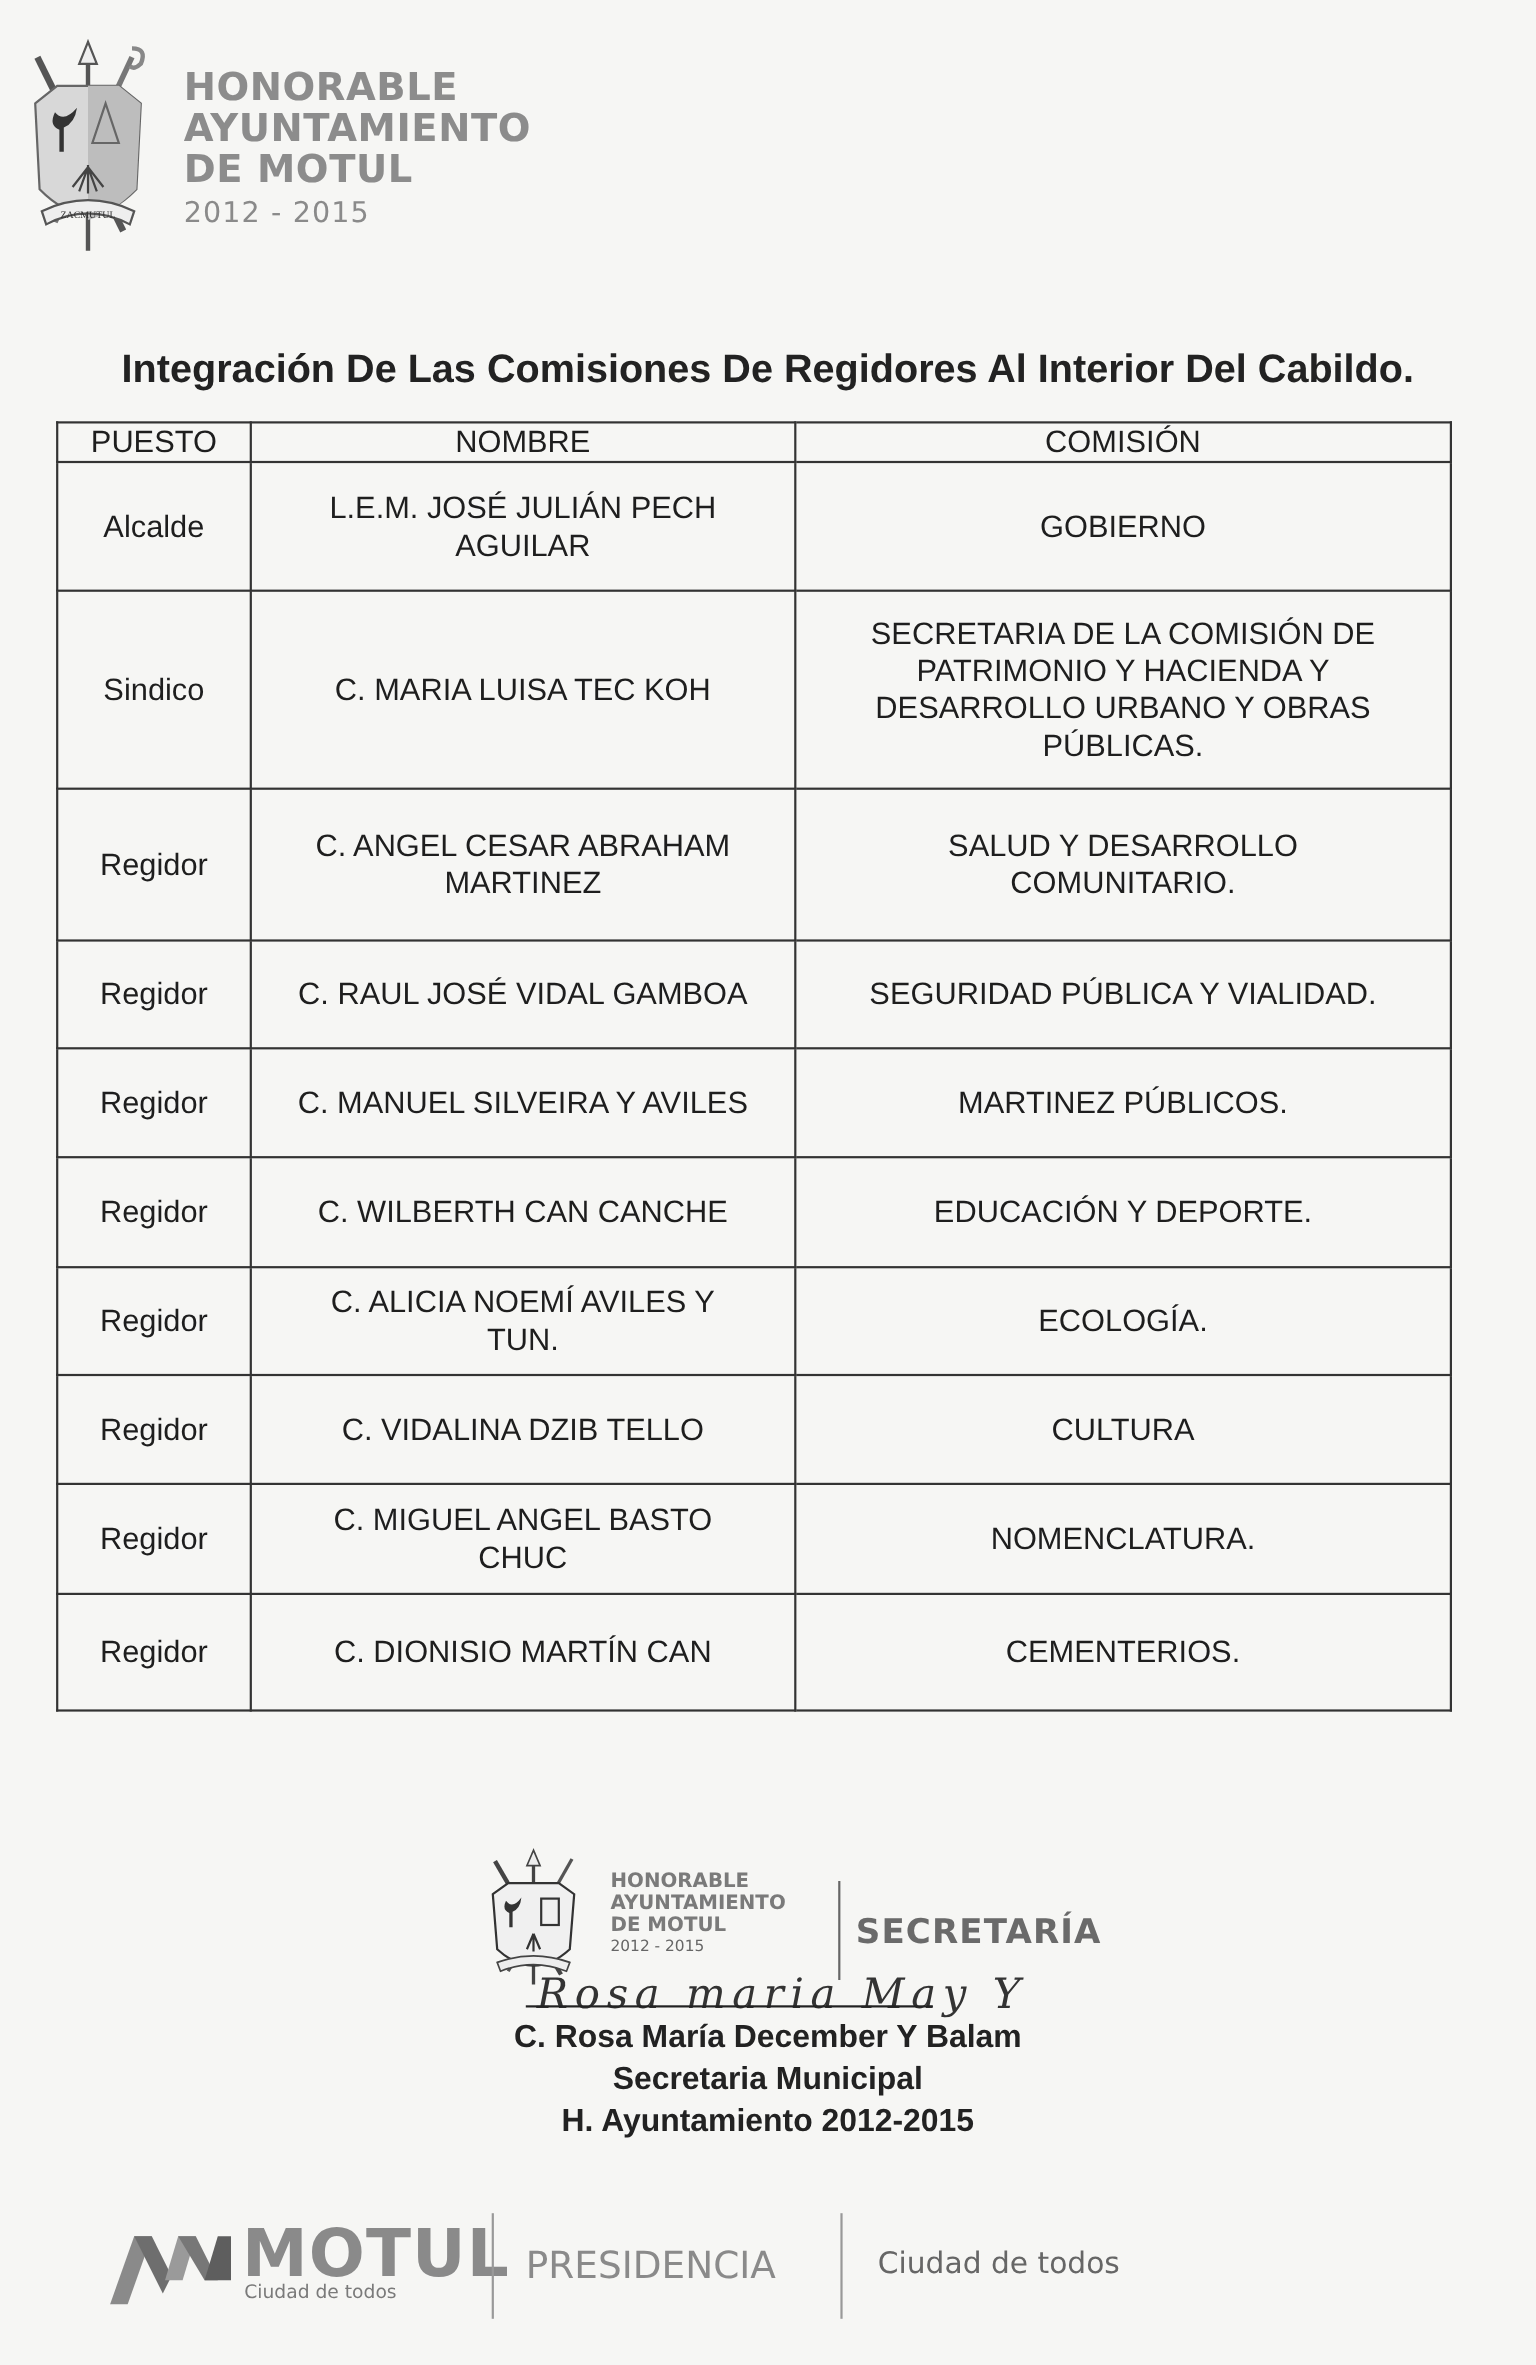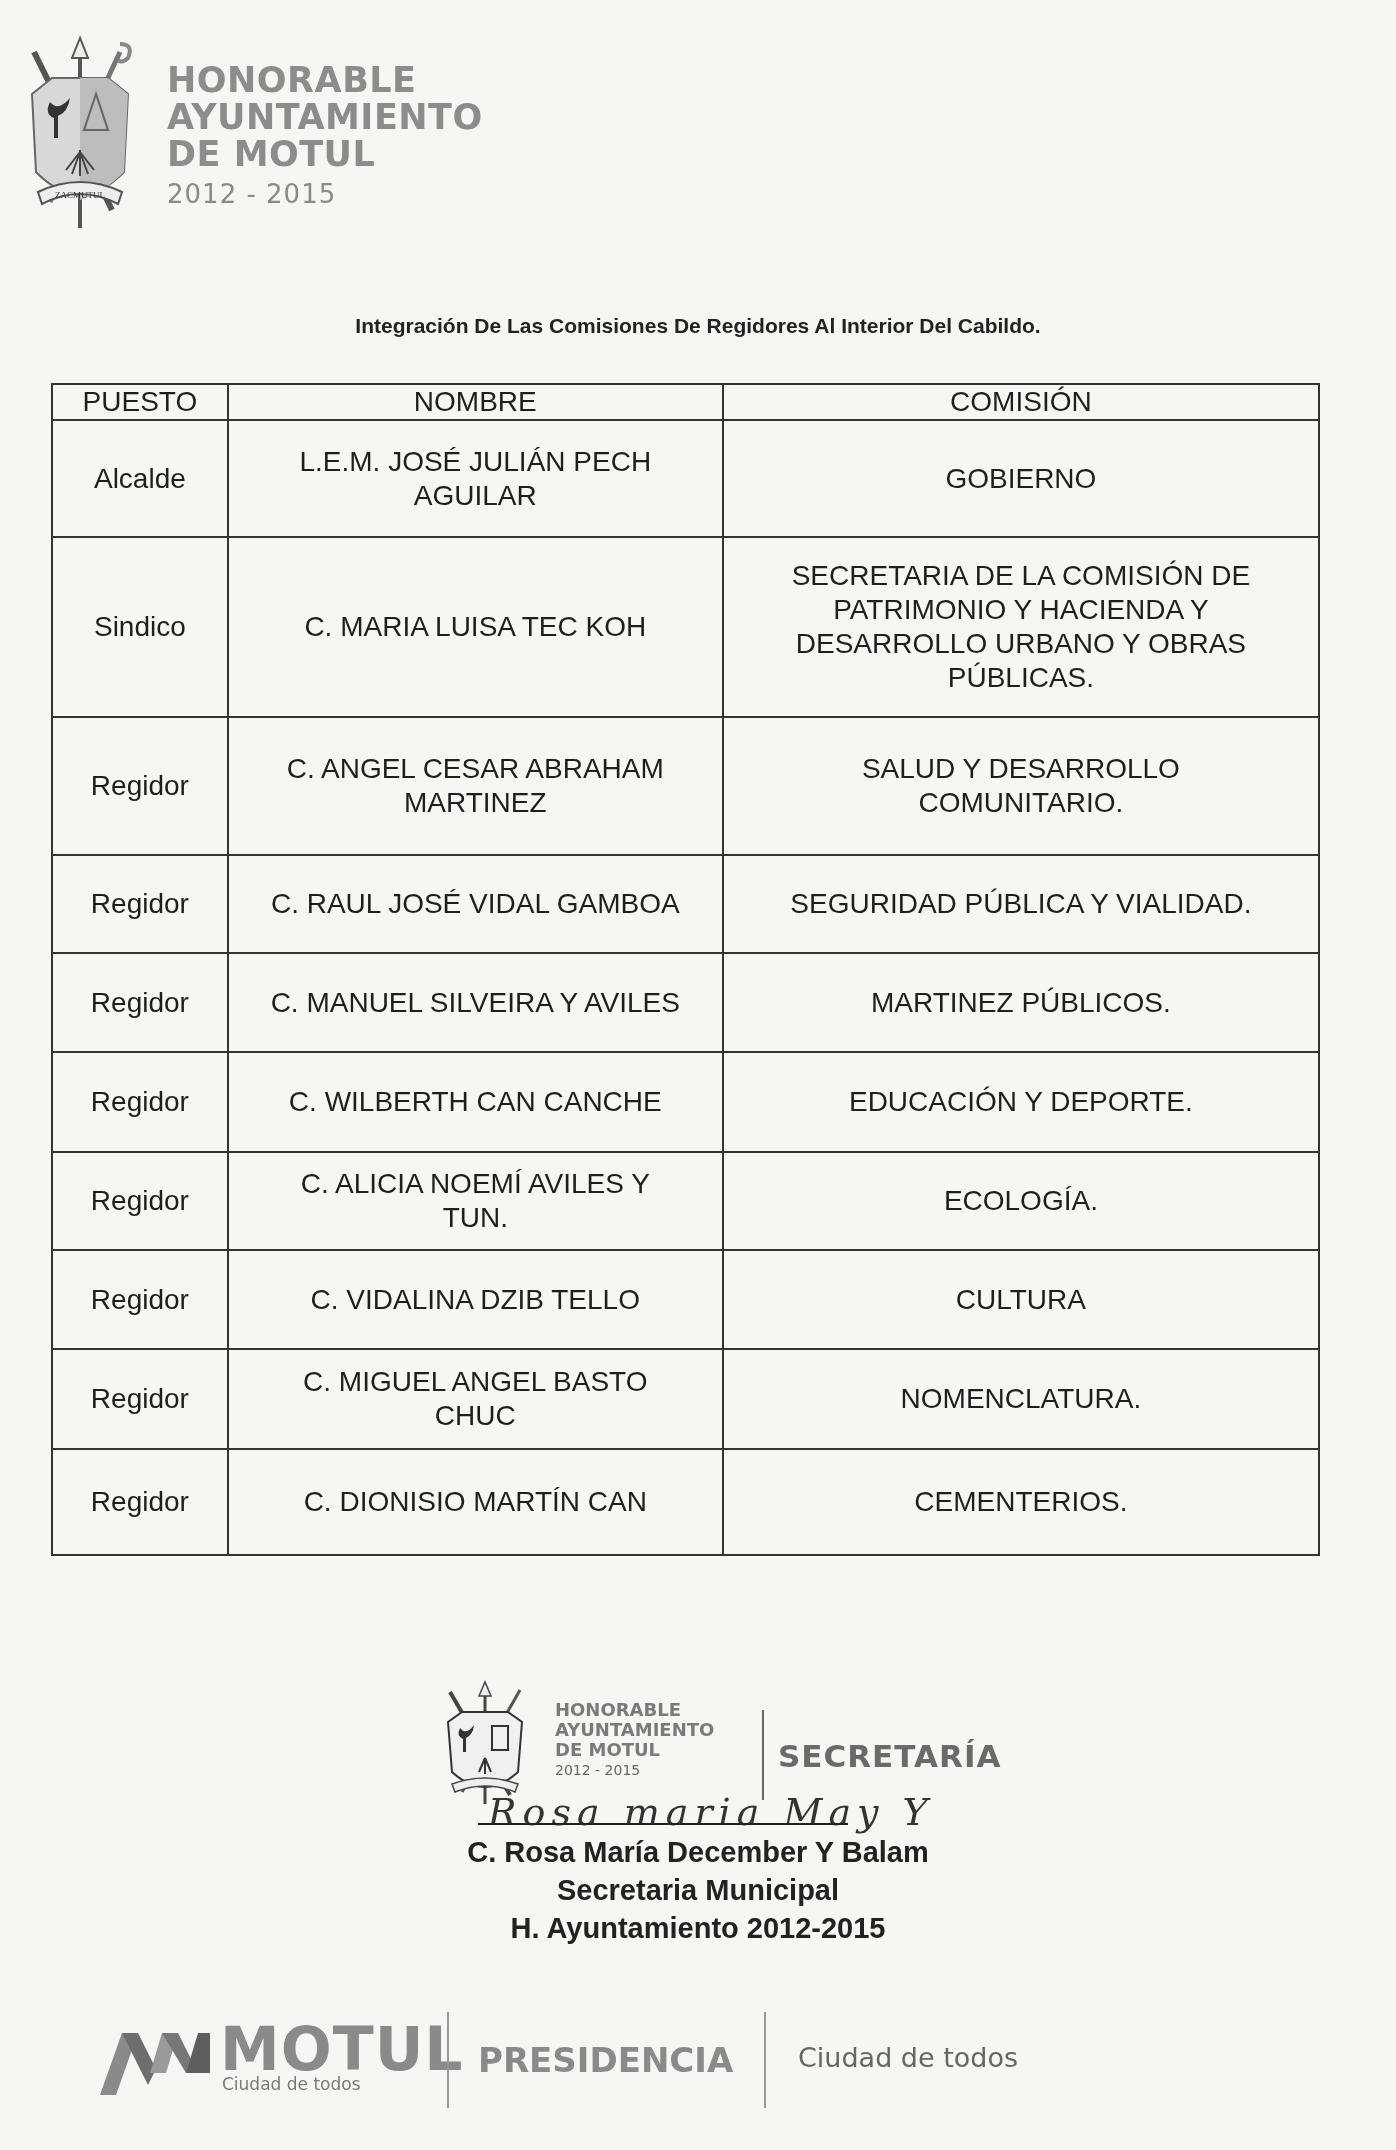--- a/index.html
+++ b/index.html
@@ -10,21 +10,21 @@
     color: #1c1c1c;
   }
   .page { position: absolute; left: 0; top: 0; width: 1396px; height: 2150px; }
 
   
   .hdr-logo { position: absolute; left: 20px; top: 32px; width: 120px; height: 200px; }
   .hdr-text { position: absolute; left: 167px; top: 62px; color: #8a8a8a; }
   .hdr-line { font-family: "DejaVu Sans", sans-serif; font-weight: bold; font-size: 35px; line-height: 37px; letter-spacing: 0.5px; color: #8c8c8c; }
   .hdr-years { font-family: "DejaVu Sans", sans-serif; font-size: 26px; line-height: 34px; color: #8a8a8a; margin-top: 4px; letter-spacing: 1px; }
 
-  .doc-title { position: absolute; left: 0; width: 1396px; top: 314px; text-align: center; font-weight: bold; font-size: 21px; color: #222; }
+  .doc-title { position: absolute; left: 0; width: 1396px; top: 314px; text-align: center; font-weight: bold; font-size: 36px; color: #222; }
 
   
   table.com { position: absolute; left: 51px; top: 383px; width: 1269px; border-collapse: collapse; }
   table.com th, table.com td { border: 2px solid #333; text-align: center; vertical-align: middle; font-size: 28px; line-height: 34px; font-weight: normal; color: #1e1e1e; padding: 0 10px; }
   table.com th { height: 34px; padding: 0; }
   col.c1 { width: 176px; } col.c2 { width: 496px; } col.c3 { width: 597px; }
 
   
   .stamp { position: absolute; left: 440px; top: 1680px; width: 560px; height: 130px; }
   .stamp-logo { position: absolute; left: 0; top: 0; width: 90px; height: 128px; }
@@ -34,21 +34,21 @@
   .stamp-sec { position: absolute; left: 338px; top: 58px; font-family: "DejaVu Sans", sans-serif; font-weight: bold; font-size: 31px; color: #6a6a6a; letter-spacing: 1px; }
   .signature { position: absolute; left: 478px; top: 1783px; width: 460px; height: 52px; }
   .sig-line { position: absolute; left: 478px; top: 1823px; width: 370px; height: 2px; background: #222; }
   .signer { position: absolute; left: 0; width: 1396px; text-align: center; font-weight: bold; font-size: 29px; color: #222; }
 
   
   .foot-logo { position: absolute; left: 100px; top: 2025px; width: 110px; height: 70px; }
   .foot-motul { position: absolute; left: 220px; top: 2023px; font-family: "DejaVu Sans", sans-serif; font-weight: bold; font-size: 60px; color: #8a8a8a; letter-spacing: 1px; line-height: 52px; }
   .foot-motul-sub { position: absolute; left: 222px; top: 2074px; font-family: "DejaVu Sans", sans-serif; font-size: 17px; color: #7a7a7a; }
   .foot-div1 { position: absolute; left: 447px; top: 2012px; width: 2px; height: 96px; background: #999; }
-  .foot-pres { position: absolute; left: 478px; top: 2040px; font-family: "DejaVu Sans", sans-serif; font-weight: bold; font-size: 34px; color: #8a8a8a; }
+  .foot-pres { position: absolute; left: 478px; top: 2040px; font-family: "DejaVu Sans", sans-serif; font-weight: normal; font-size: 34px; color: #8a8a8a; }
   .foot-div2 { position: absolute; left: 764px; top: 2012px; width: 2px; height: 96px; background: #999; }
   .foot-tag { position: absolute; left: 798px; top: 2042px; font-family: "DejaVu Sans", sans-serif; font-size: 27px; color: #666; }
 </style>
 </head>
 <body>
 
 <div class="page">
 
   <svg class="hdr-logo" viewBox="0 0 120 200">
     <line x1="14" y1="20" x2="92" y2="178" stroke="#555" stroke-width="6"></line>

